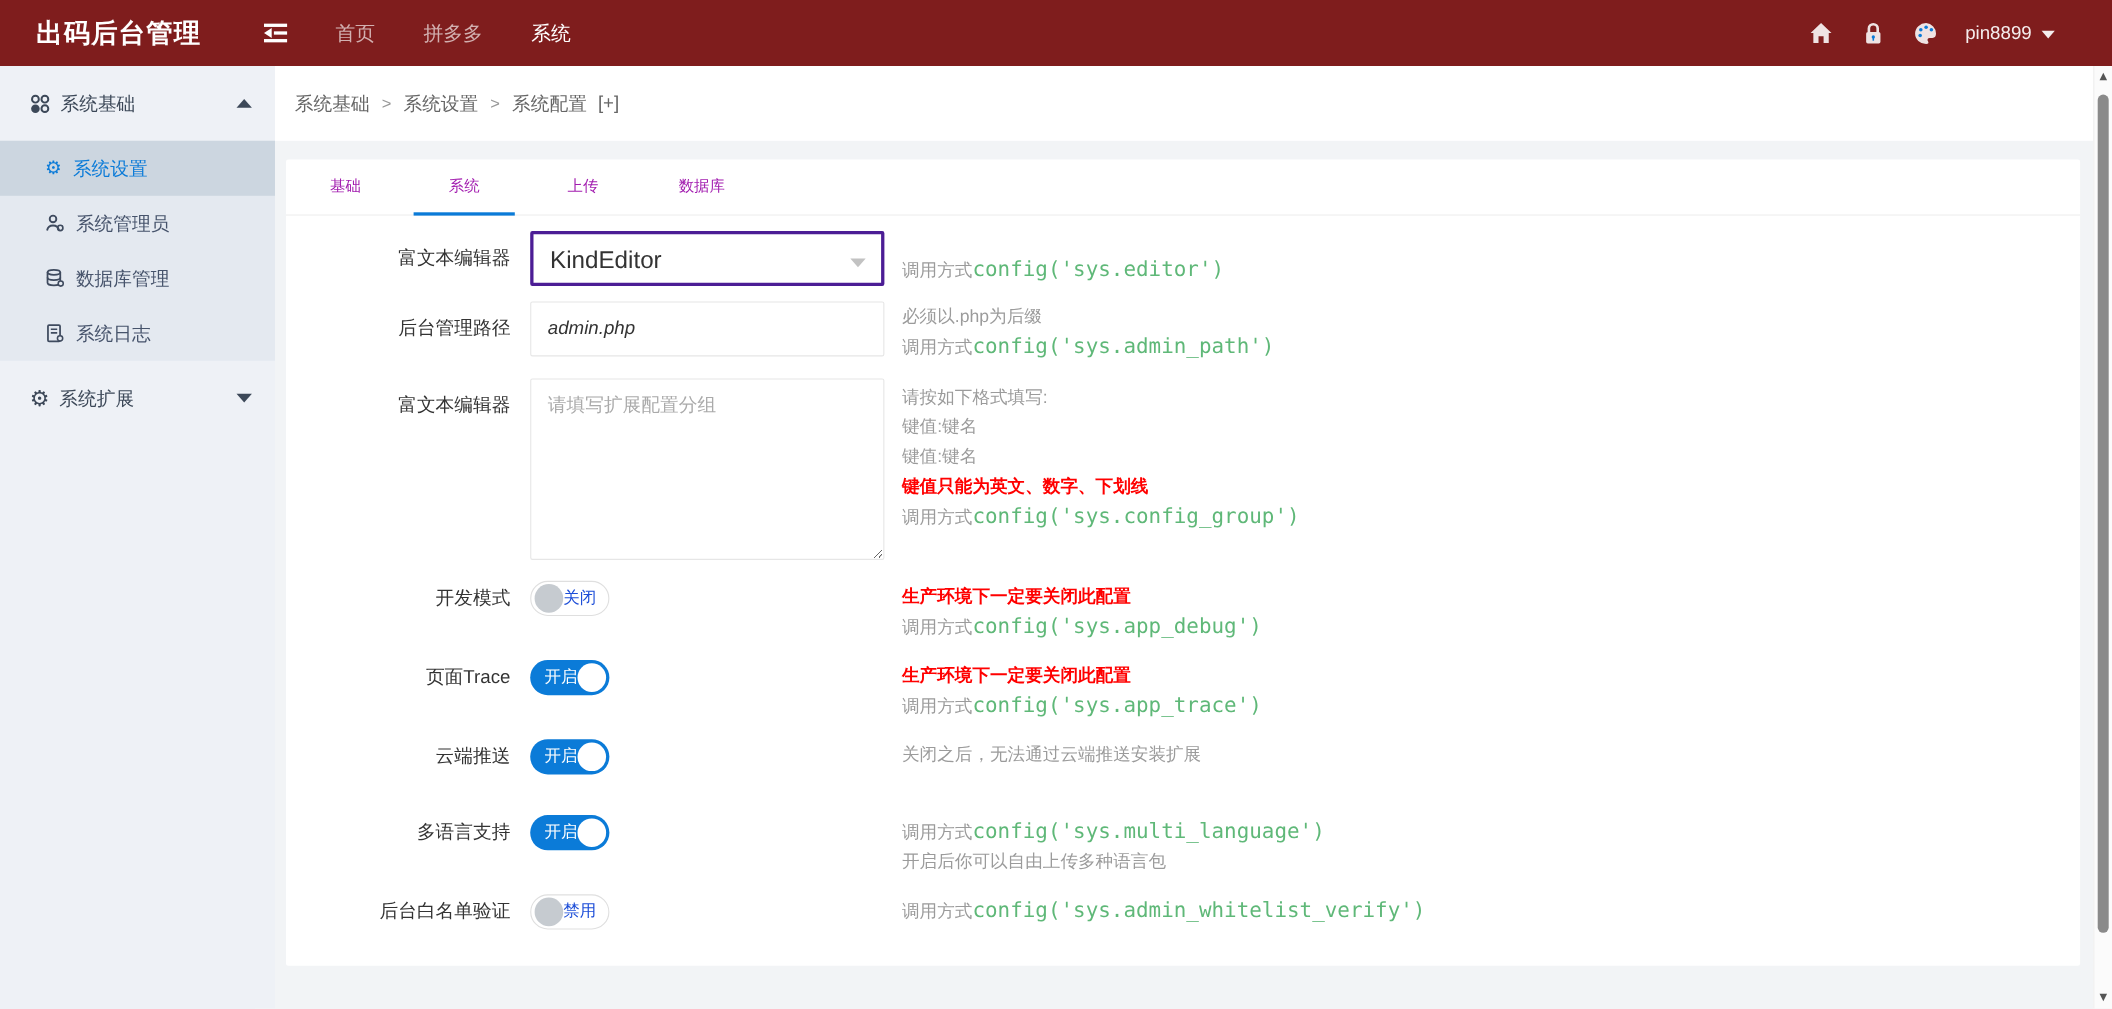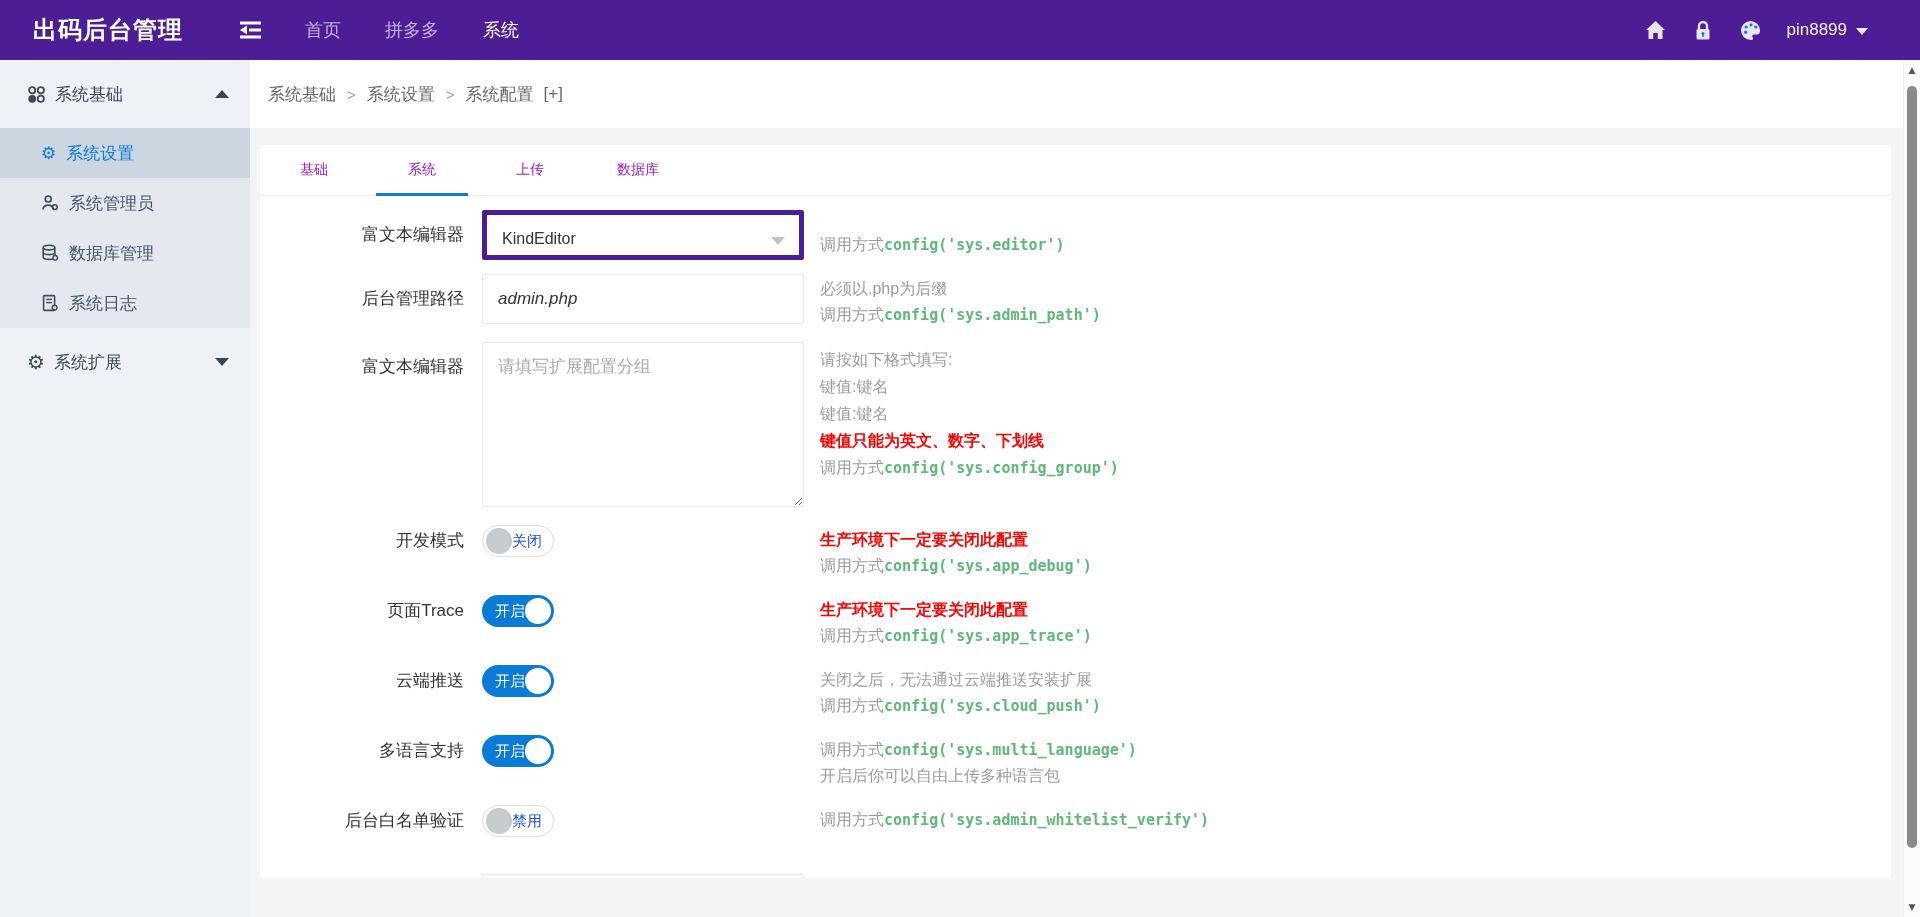--- a/index.html
+++ b/index.html
@@ -1,20 +1,20 @@
 <!DOCTYPE html>
 <html><head>
 <meta charset="utf-8">
 <style>
   * { box-sizing: border-box; margin: 0; padding: 0; }
   html,body { width:1920px; height:917px; overflow:hidden;
     font-family:"Liberation Sans","DejaVu Sans",sans-serif; background:#f2f4f6; }
 
   
-  .navbar { height:60px; background:#4c1d95; display:flex; align-items:center; color:#fff; }
+  .navbar { height:60px; background:#7f1d1d; display:flex; align-items:center; color:#fff; }
   .brand { font-size:24px; font-weight:bold; padding-left:33px; letter-spacing:1px; white-space:nowrap; }
   .collapse-btn { margin-left:52px; width:30px; height:30px; display:flex; align-items:center; justify-content:center; cursor:pointer; }
   .nav-items { display:flex; margin-left:18px; }
   .nav-item { font-size:18px; padding:0 22px; line-height:60px; color:rgba(255,255,255,.65); cursor:pointer; }
   .nav-item.active { color:#ffffff; }
   .nav-right { margin-left:auto; display:flex; align-items:center; padding-right:52px; }
   .nav-icon { width:22px; height:22px; margin-left:26px; display:flex; align-items:center; justify-content:center; cursor:pointer; }
   .user-box { margin-left:24px; display:flex; align-items:center; cursor:pointer; color:rgba(255,255,255,.92); font-size:17px; }
   .caret-down { width:0; height:0; border-left:6px solid transparent; border-right:6px solid transparent;
     border-top:7px solid rgba(255,255,255,.92); margin-left:9px; margin-top:2px; }
@@ -57,24 +57,24 @@
   .form { padding-top:14px; }
   .form-row { display:flex; margin-bottom:14px; }
   .form-label { width:222px; text-align:right; padding-right:18px; font-size:17px; color:#333;
     line-height:50px; white-space:nowrap; }
   .control-col { width:322px; flex:none; }
   .hint-col { margin-left:16px; font-size:16px; color:#9b9b9b; line-height:26px; }
   .hint-col.single { padding-top:22px; }
   .hint-col.pair { padding-top:2px; }
   .hint-col.tall { line-height:27px; padding-top:4px; }
   .hint-line.red { color:#ff0000; font-weight:bold; }
-  .code { font-family:"DejaVu Sans Mono","Liberation Mono",monospace; color:#5FB878; font-size:15px;font-weight:bold; }
-
-  .fake-select { height:50px; border:5px solid #4c1d95; border-radius:2px; background:#fff;
-    line-height:48px; padding:0 15px; font-size:16px; color:#333; position:relative; cursor:pointer; }
+  .code { font-family:"DejaVu Sans Mono","Liberation Mono",monospace; color:#5FB878; font-size:19px; }
+
+  .fake-select { height:50px; border:3px solid #4c1d95; border-radius:2px; background:#fff;
+    line-height:48px; padding:0 15px; font-size:22px; color:#333; position:relative; cursor:pointer; }
   .select-caret { position:absolute; right:14px; top:22px; width:0; height:0;
     border-left:7px solid transparent; border-right:7px solid transparent; border-top:8px solid #c2c2c2; }
   .text-input { width:100%; height:50px; border:1px solid #e6e6e6; border-radius:2px; padding:0 15px;
     font-size:17px; color:#333; font-family:"Liberation Sans","DejaVu Sans",sans-serif; outline:none;font-style:italic; }
   .area-input { width:100%; height:165px; border:1px solid #e6e6e6; border-radius:2px; padding:12px 15px;
     font-size:17px; color:#333; font-family:"Liberation Sans","DejaVu Sans",sans-serif; outline:none;
     resize:both; }
   .area-input::placeholder, .text-input::placeholder { color:#aaa; }
 
   .switch-row { margin-bottom:16px; min-height:53px; }
@@ -305,21 +305,20 @@
         <div class="form-row switch-row">
           <div class="form-label">云端推送</div>
           <div class="control-col">
             <div class="switch on">
               <span class="switch-label">开启</span>
               <span class="switch-knob"></span>
             </div>
           </div>
           <div class="hint-col pair">
             <div class="hint-line">关闭之后，无法通过云端推送安装扩展</div>
-            <div class="hint-line"><span>调用方式</span><span class="code">config('sys.cloud_push')</span></div>
           </div>
         </div>
 
         <div class="form-row switch-row">
           <div class="form-label">多语言支持</div>
           <div class="control-col">
             <div class="switch on">
               <span class="switch-label">开启</span>
               <span class="switch-knob"></span>
             </div>

